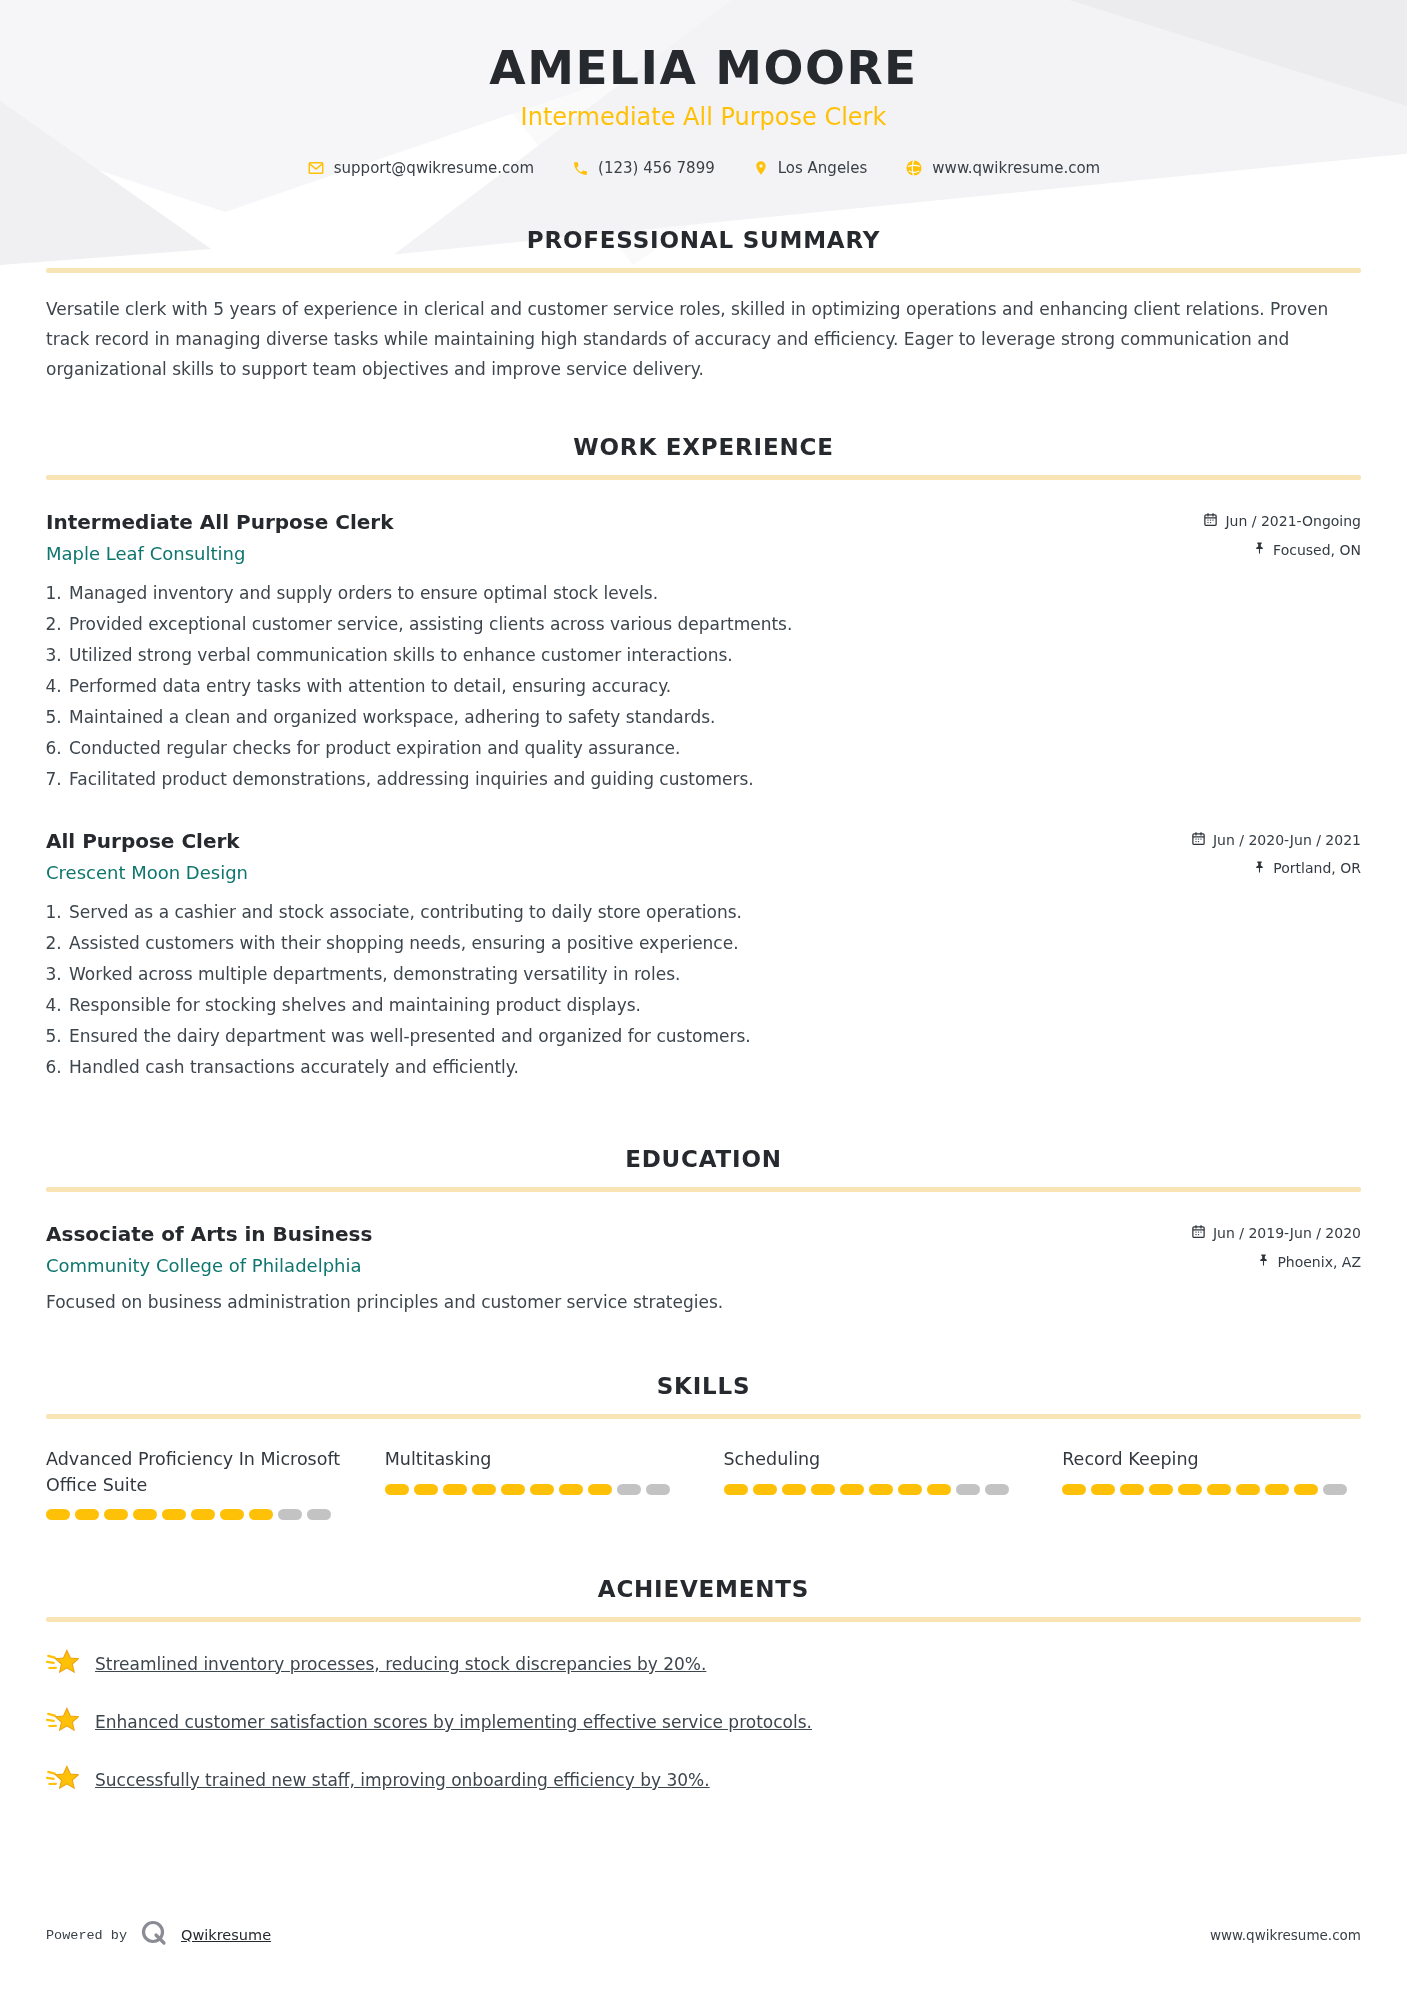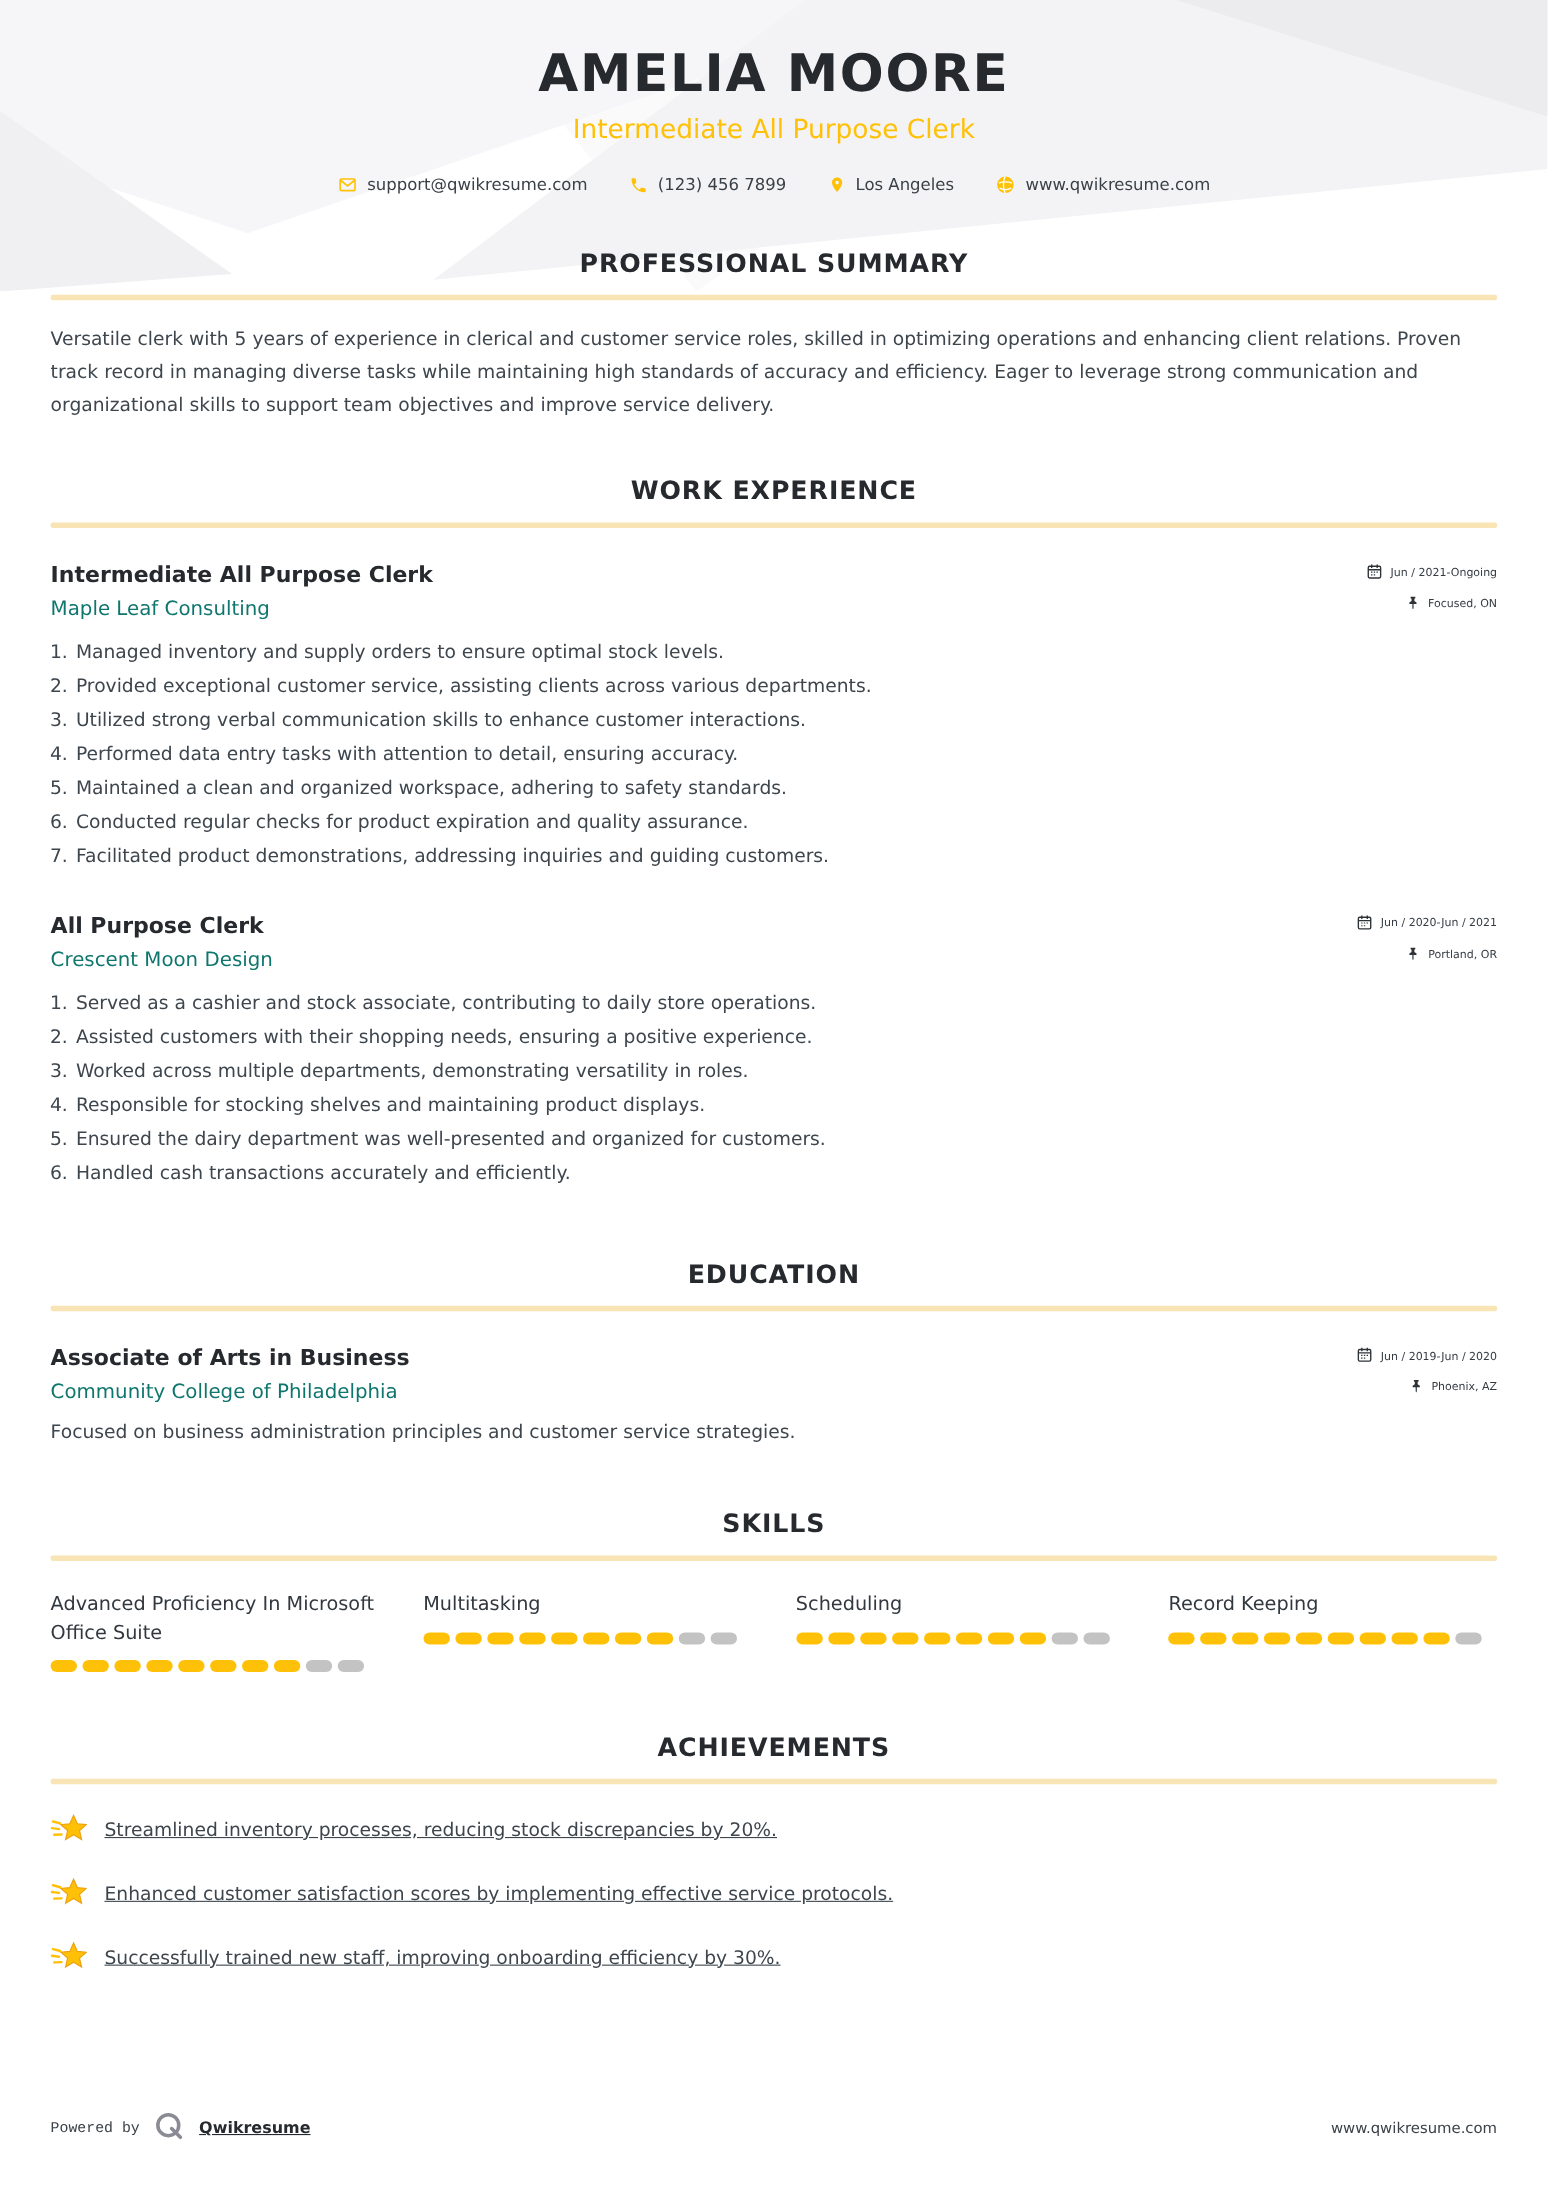--- a/index.html
+++ b/index.html
@@ -34,21 +34,21 @@
   .sec-rule { height:5px; background:#f8e4b5; border-radius:2px; margin-top:15px; }
 
   .summary-text { margin-top:22px; font-size:17px; line-height:1.75; color:#3d454d; }
 
   
   .entry { margin-top:30px; }
   .entry-top { display:flex; justify-content:space-between; align-items:flex-start; }
   .entry-title { font-size:20px; font-weight:700; color:#26292e; }
   .entry-sub { font-size:18px; color:#0f766e; margin-top:9px; }
   .entry-meta { text-align:right; flex-shrink:0; padding-top:2px; }
-  .meta-line { display:flex; justify-content:flex-end; align-items:center; gap:7px; font-size:10px; color:#343b42; }
+  .meta-line { display:flex; justify-content:flex-end; align-items:center; gap:7px; font-size:14px; color:#343b42; }
   .meta-line + .meta-line { margin-top:11px; }
   ol.bullets { margin-top:14px; padding-left:21px; list-style:decimal; }
   ol.bullets li { font-size:17px; line-height:1.82; color:#3d454d; padding-left:2px; }
   .edu-desc { margin-top:12px; font-size:17px; line-height:1.7; color:#3d454d; }
 
   .mt-sec { margin-top:50px; }
 
   
   .skills-grid { display:grid; grid-template-columns:repeat(4,1fr); column-gap:40px; margin-top:28px; }
   .skill-name { font-size:17.5px; color:#32383f; line-height:1.45; }
@@ -59,21 +59,21 @@
   
   .ach-list { margin-top:26px;text-decoration:underline; }
   .ach-item { display:flex; align-items:center; gap:16px; }
   .ach-item + .ach-item { margin-top:25px; }
   .ach-item .txt { font-size:17px; color:#3d454d; line-height:1.5; }
 
   
   .footer { margin-top:auto; padding:0 46px 38px; display:flex; align-items:center; justify-content:space-between; }
   .foot-left { display:flex; align-items:center; gap:12px; }
   .powered { font-size:13.5px; color:#3a4047;font-family:Liberation Mono, monospace; }
-  .brand-link { font-size:14.5px; color:#26292e; text-decoration:underline; font-weight:700; cursor:pointer; }
+  .brand-link { font-size:14.5px; color:#26292e; text-decoration:underline; font-weight:400; cursor:pointer; }
   .foot-site { font-size:13.5px; color:#3a4047; }
 </style>
 </head>
 <body>
 
 <div class="bg-art">
   <div class="s s5"></div>
     <div class="s s1"></div>
     <div class="s s2"></div>
     <div class="s s3"></div>

